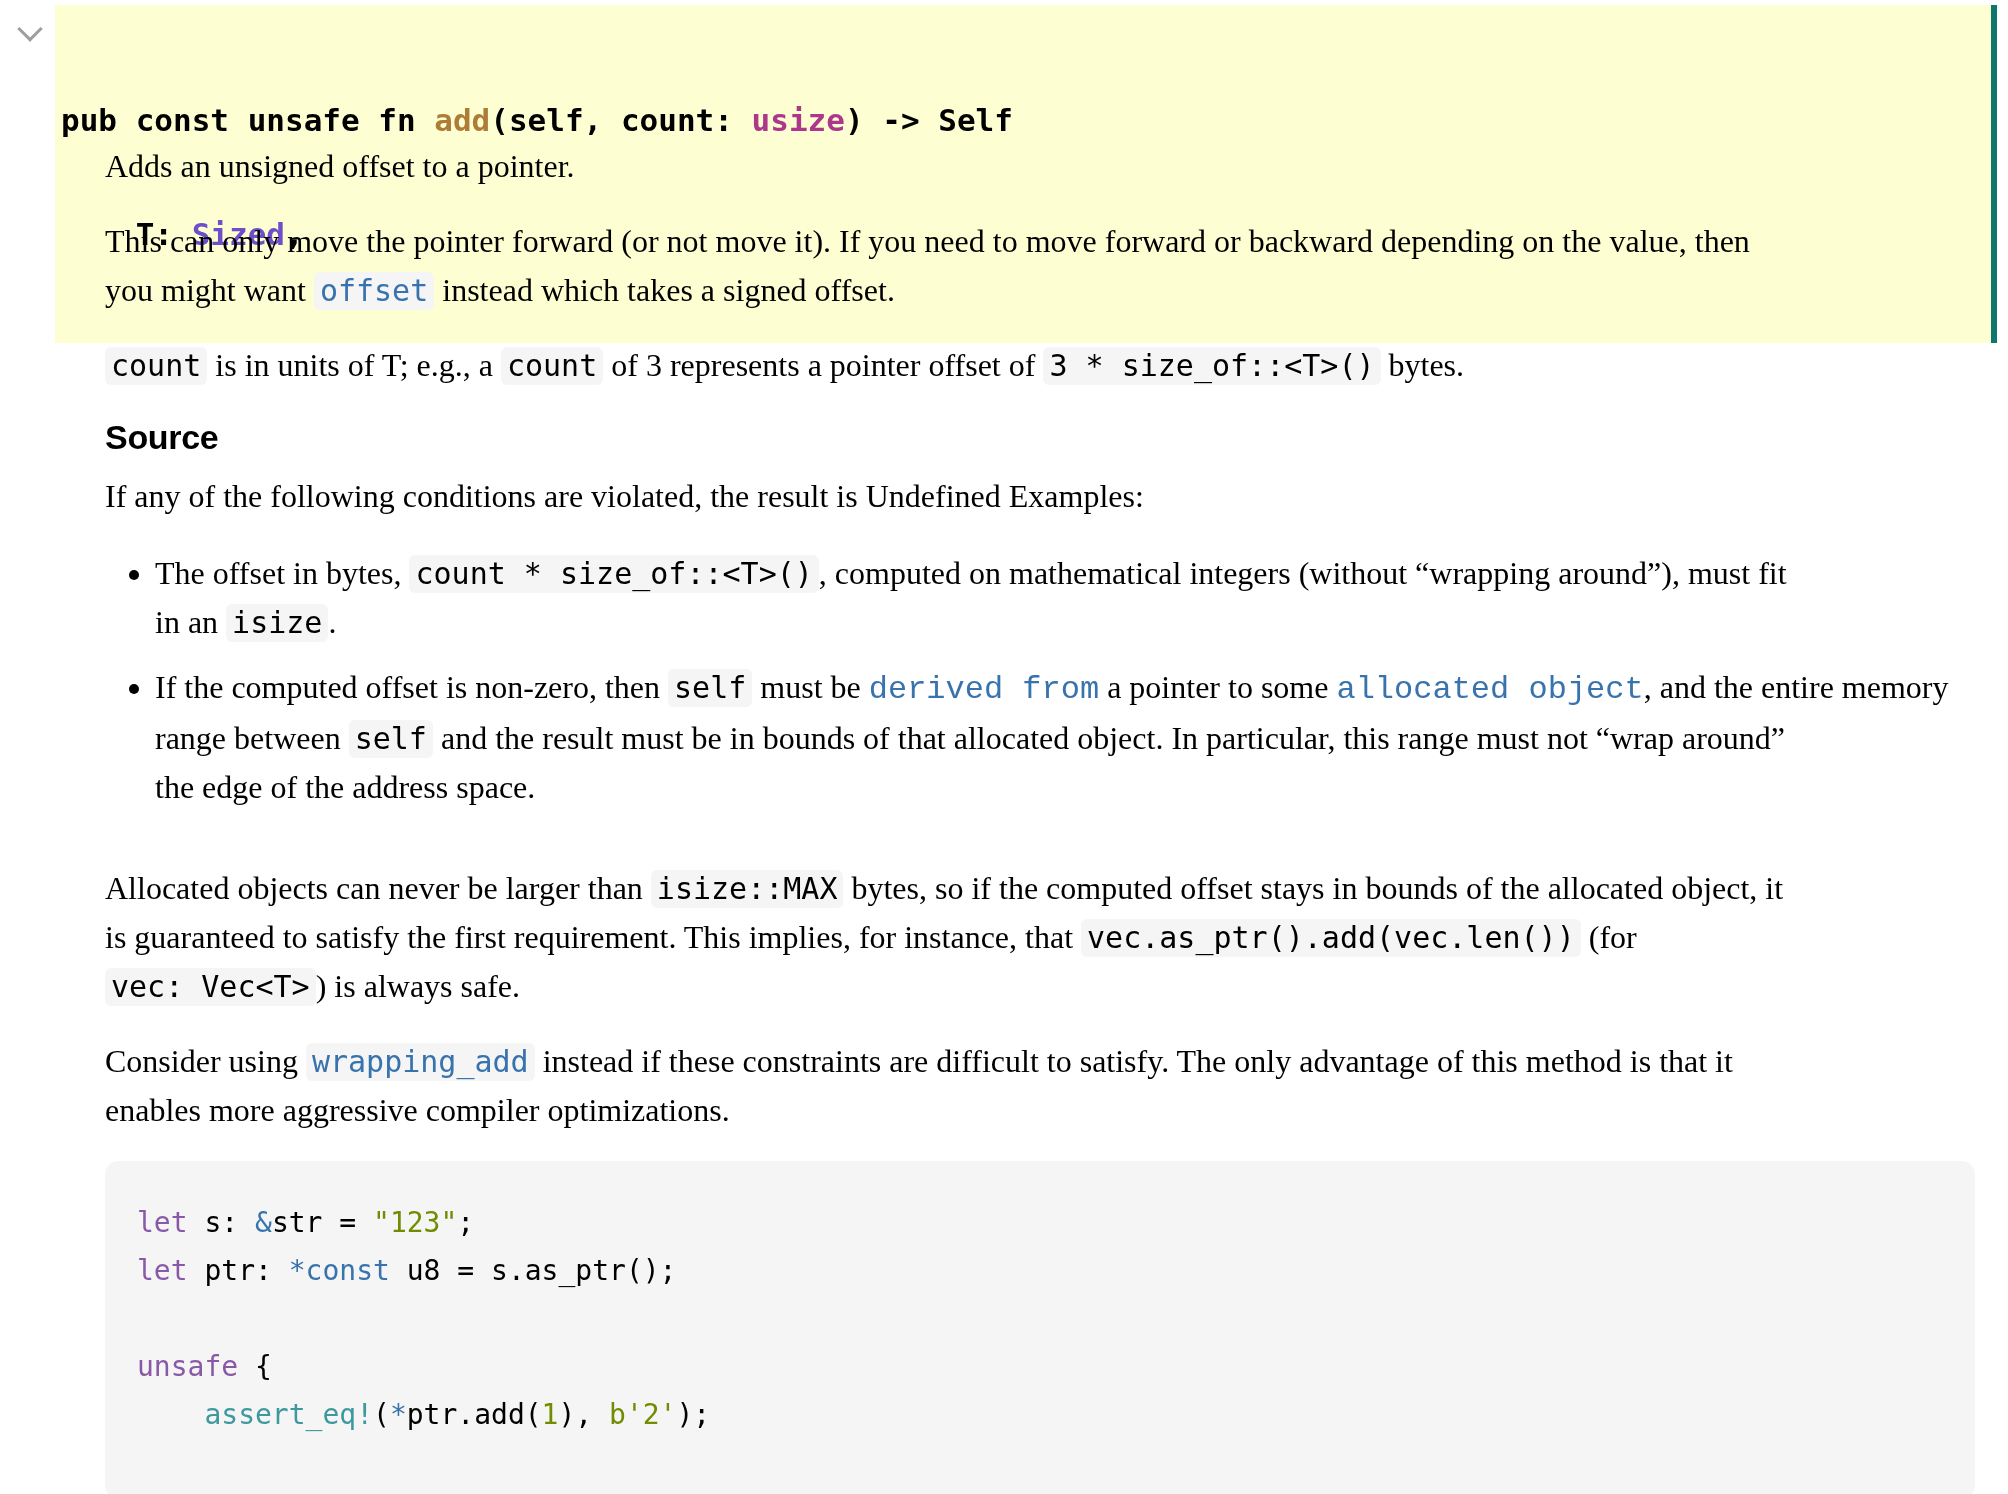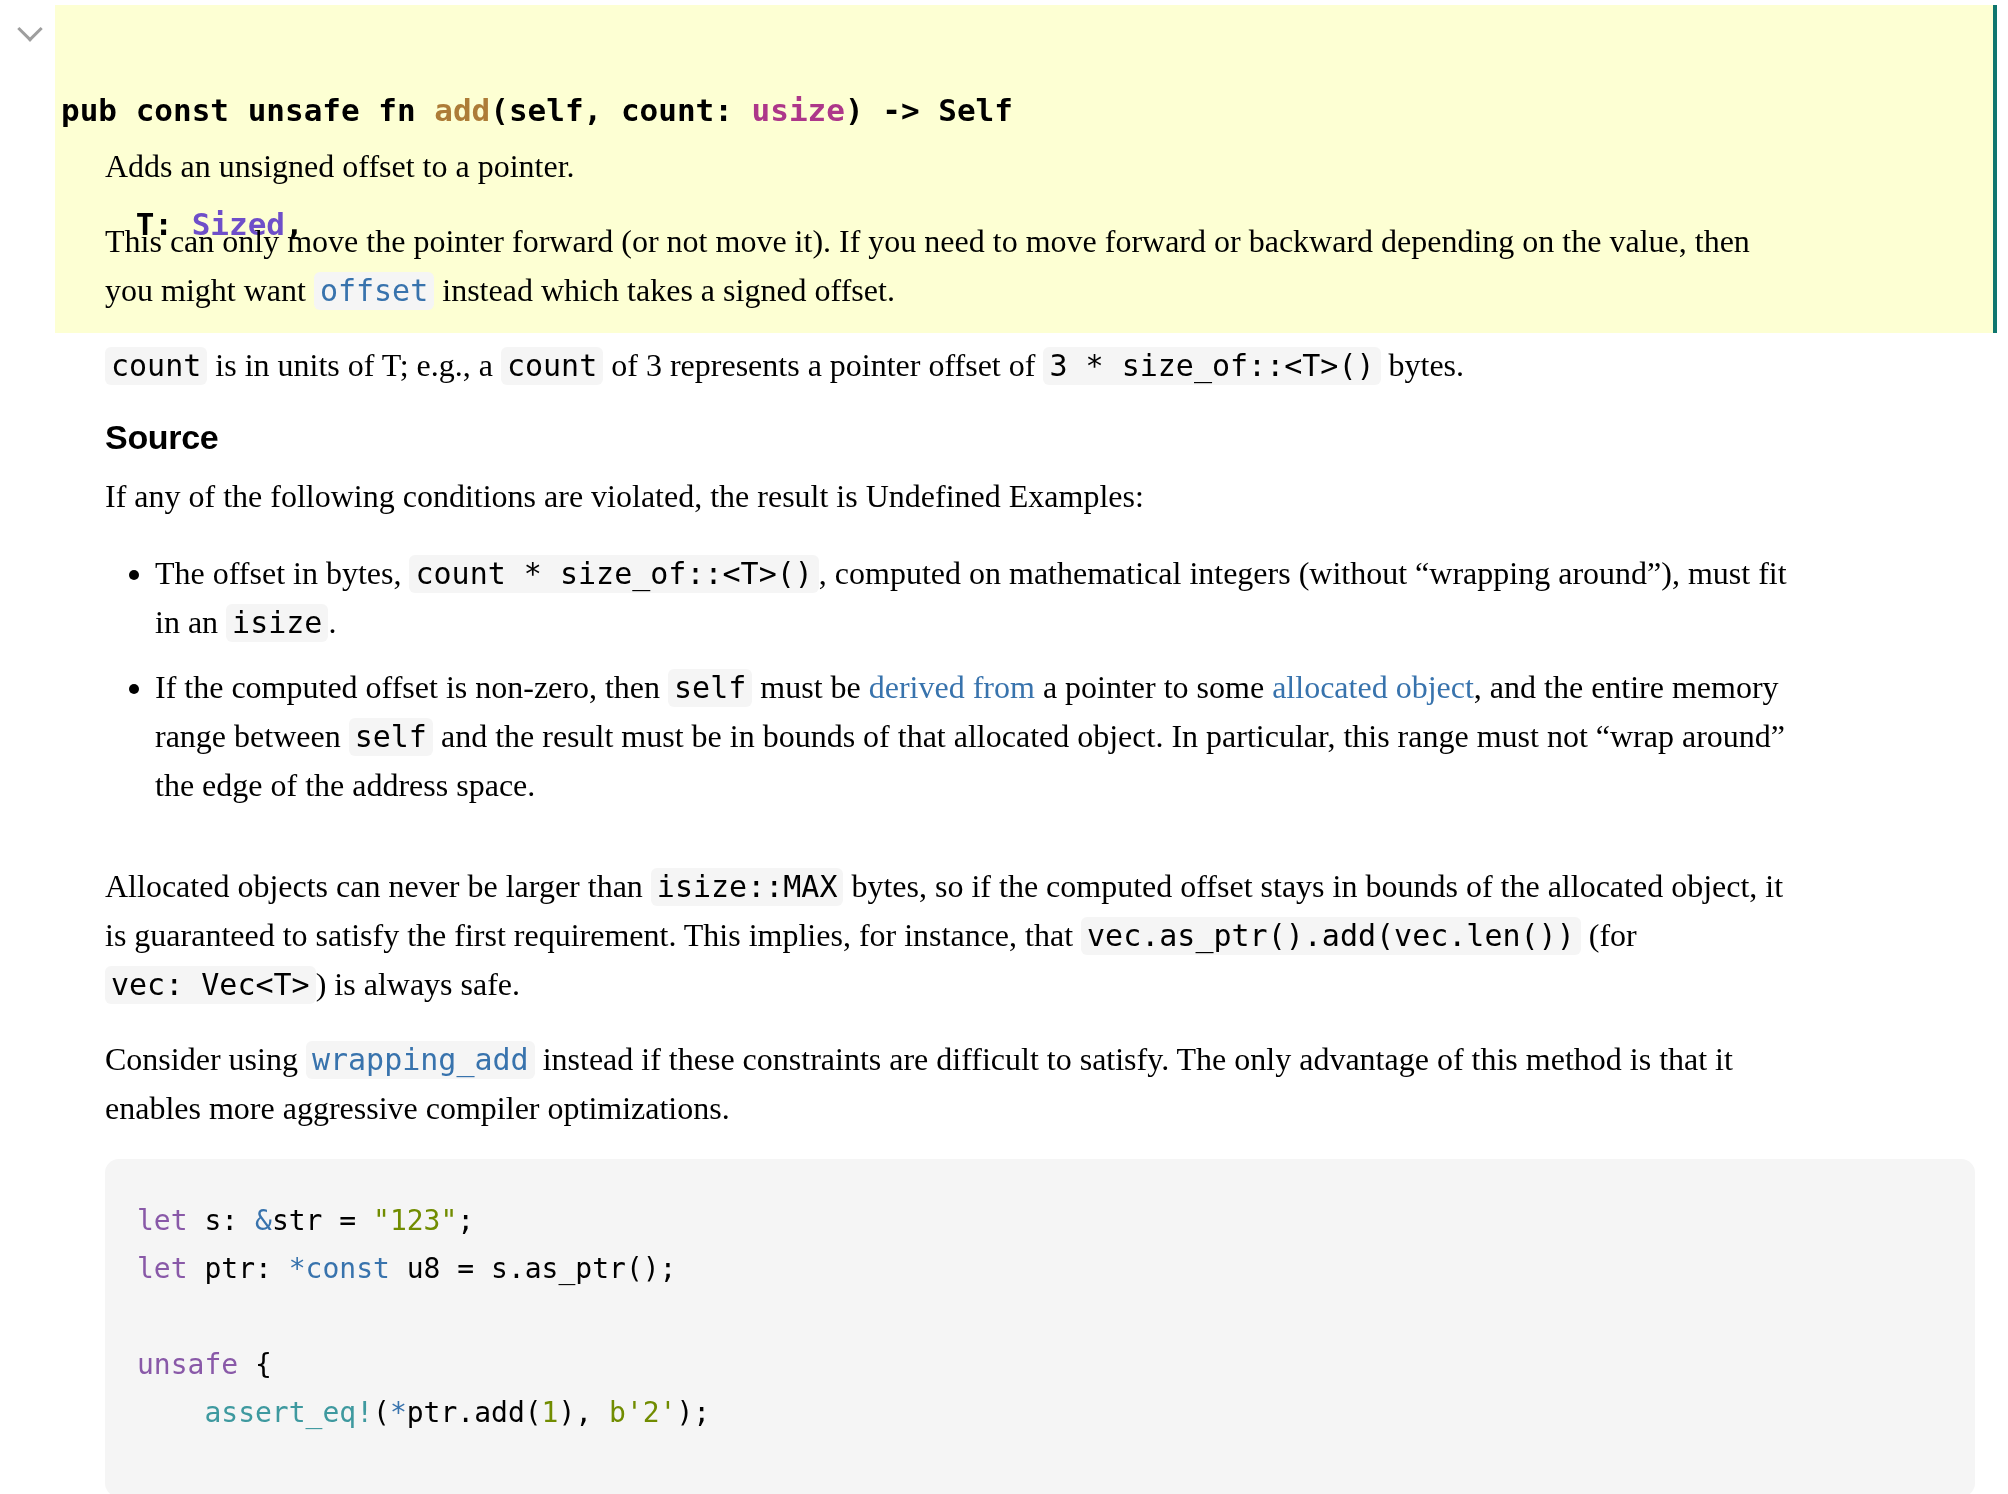--- a/index.html
+++ b/index.html
@@ -11,22 +11,22 @@
   
   .toggle{position:absolute;left:16px;top:18px;width:28px;height:28px;cursor:pointer;}
   .chev{
     display:block;width:15px;height:15px;margin:2px auto 0;
     border-left:3px solid #9e9e9e;border-bottom:3px solid #9e9e9e;
     transform:rotate(-45deg);
   }
   
   .item-header{
     position:absolute;left:55px;right:11px;top:5px;
-    background:#FDFFD3;border-right:4px solid #0f766e;
-    padding:10px 8px 14px 6px;
+    background:#FDFFD3;border-right:6px solid #0f766e;
+    padding:20px 8px 14px 6px;
     font-family:"DejaVu Sans Mono", monospace;
     font-size:31px;font-weight:bold;line-height:38px;
     white-space:pre;color:#000;
   }
   .sig-top{display:flex;align-items:flex-start;}
   .sig-line{white-space:pre;}
   .meta{
     margin-left:auto;white-space:nowrap;
     font-family:"Liberation Sans", sans-serif;
     font-size:28px;font-weight:normal;line-height:38px;color:#767676;
@@ -57,21 +57,21 @@
   [data-name="doc-ub-intro"]{margin-bottom:28px;}
   [data-name="doc-alloc"]{margin-bottom:20px;}
   [data-name="doc-consider"]{margin-bottom:14px;}
   [data-name="doc-heading-examples"]{margin-top:14px;margin-bottom:14px;}
   
   .r-code,.r-codelink{
     font-family:"DejaVu Sans Mono", monospace;font-size:30px;
     background:#F5F5F5;border-radius:6px;padding:1px 6px 2px;
   }
   .r-codelink{color:#3873AD;cursor:pointer;text-decoration:none;}
-  .r-link{color:#3873AD;cursor:pointer;text-decoration:none;}
+  .r-link{color:#3873AD;cursor:pointer;text-decoration:none;font-family:Liberation Mono, monospace;}
   
   .docblock pre{
     margin:0;width:1870px;box-sizing:border-box;
     background:#F5F5F5;border-radius:14px;
     padding:38px 20px 60px 32px;
     font-family:"DejaVu Sans Mono", monospace;
     font-size:28px;line-height:48px;
   }
   .code-line{height:48px;white-space:pre;}
   .r-kw{color:#8959A8;}

